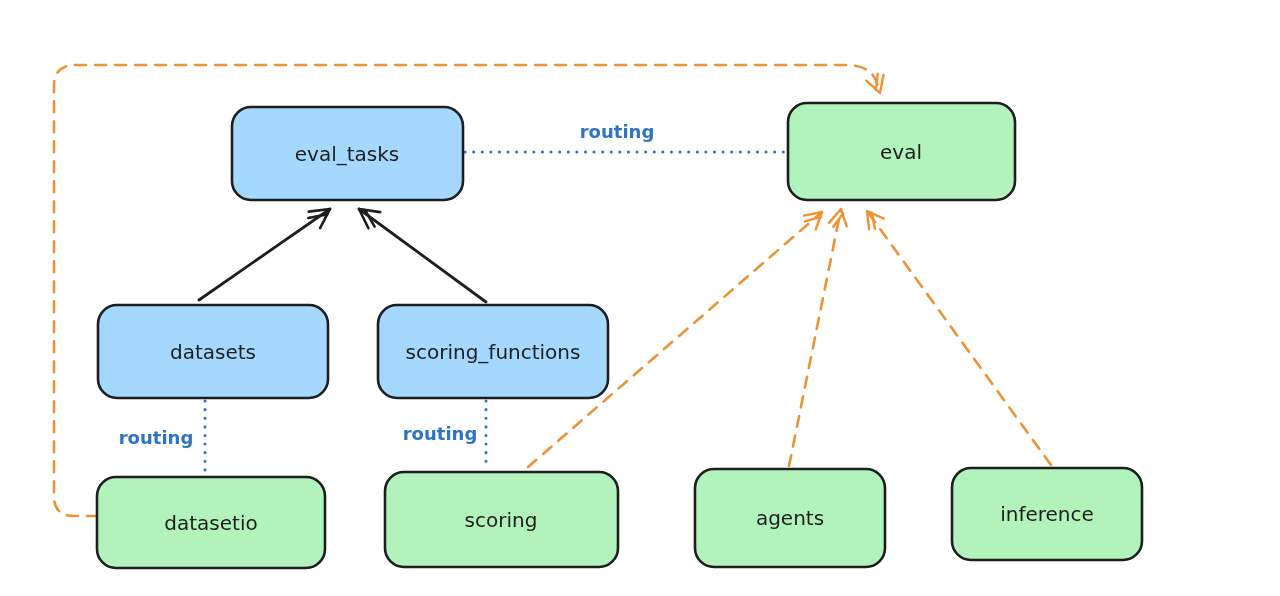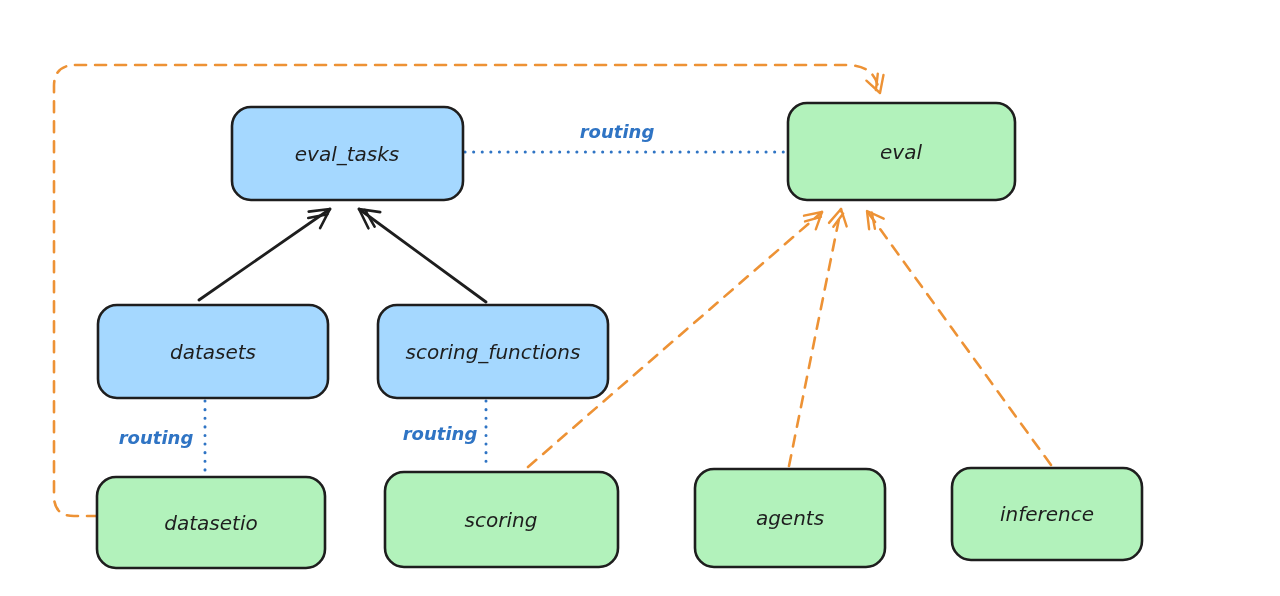--- a/index.html
+++ b/index.html
@@ -4,21 +4,21 @@
 <style>
   html, body {
     margin: 0;
     padding: 0;
     background: #ffffff;
     width: 1280px;
     height: 596px;
     overflow: hidden;
     font-family: "DejaVu Sans", sans-serif;
   }
-  .canvas-wrap { position: relative; width: 1280px; height: 504px; font-style: italic; }
+  .canvas-wrap { position: relative; width: 1280px; height: 504px; }
   svg { display: block; }
 
   .node { stroke: #1e1e1e; stroke-width: 2.6; }
   .fill-blue  { fill: #a5d8ff; }
   .fill-green { fill: #b2f2bb; }
 
   .node-label {
     font-family: "DejaVu Sans", sans-serif;
     font-size: 20px;
     fill: #1e1e1e;

